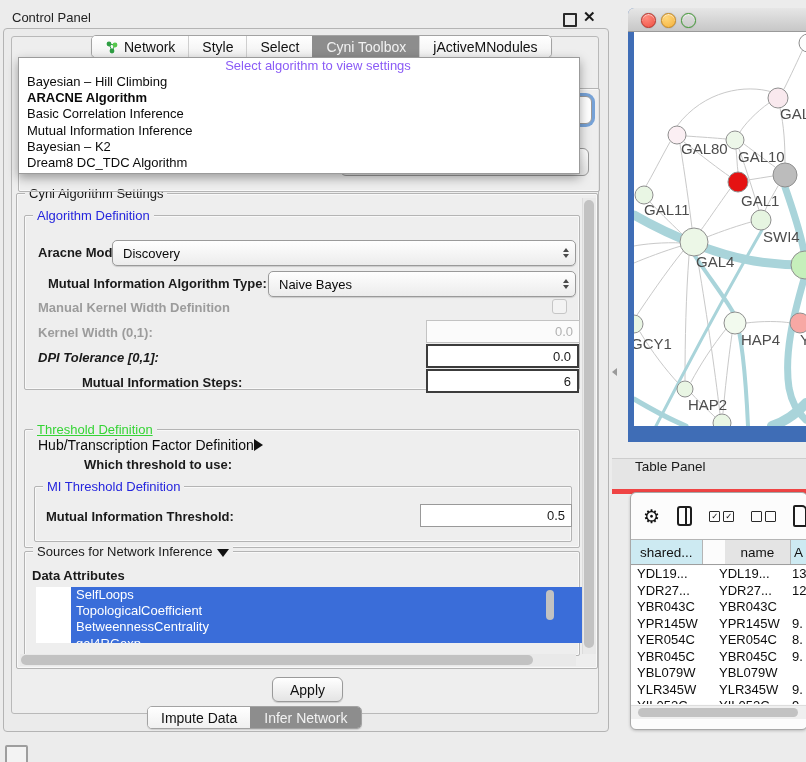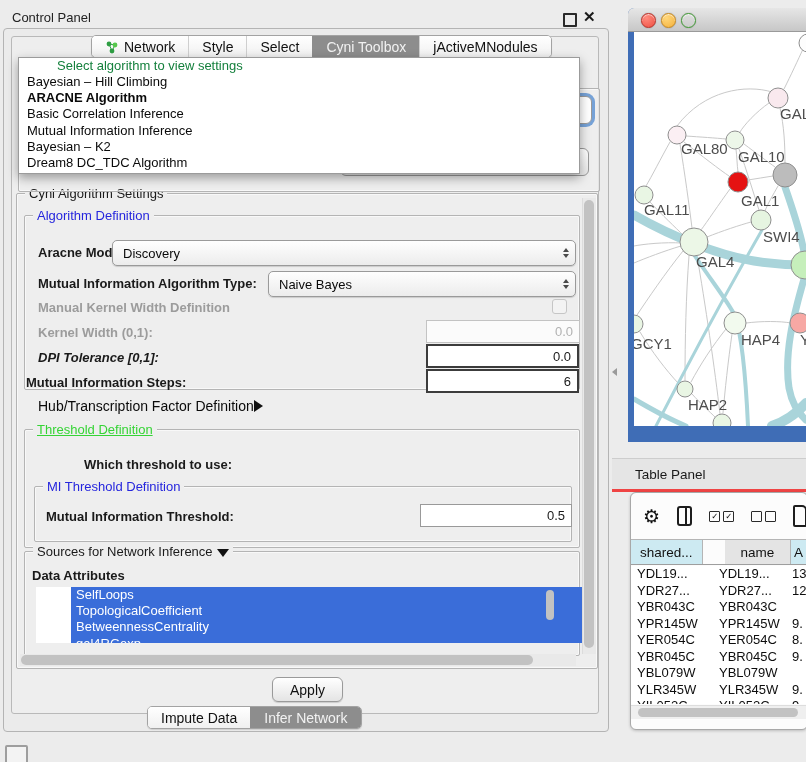--- a/index.html
+++ b/index.html
@@ -15,21 +15,21 @@
   
   .segbar{display:flex;align-items:stretch;border:1px solid #a3a3a3;border-radius:5px;background:#fdfdfd;overflow:hidden;height:21px;box-shadow:0 1px 1px rgba(0,0,0,0.12);}
   .seg{display:flex;align-items:center;padding:0 13px;font-size:14px;color:#111;border-left:1px solid #cfcfcf;white-space:nowrap;background:linear-gradient(#ffffff,#f0f0f0);}
   .seg:first-child{border-left:none;}
   .seg.sel{background:#8d8d8d;color:#f2f2f2;border-left-color:#8d8d8d;}
   .topbar{left:91px;top:35px;}
   .botbar{left:147px;top:706px;}
   
   .popup{left:18px;top:57px;width:560px;height:115px;background:#ffffff;border:1px solid #9b9b9b;
     box-shadow:0 4px 10px rgba(0,0,0,0.35);z-index:20;}
-  .popup .ph{height:16px;font-size:13px;color:#15803d;line-height:16px;padding-left:38px;}
+  .popup .ph{height:16px;text-align:center;font-size:13px;color:#8b5cf6;line-height:16px;padding-left:38px;}
   .popup .it{font-size:13px;line-height:16.2px;padding-left:8px;color:#0a0a0a;white-space:nowrap;}
   
   .behind-group{left:18px;top:88px;width:580px;height:102px;border:1px solid #b4b4b4;border-radius:2px;z-index:1;}
   .behind-combo-blue{left:340px;top:96px;width:250px;height:26px;border:1px solid #9a9a9a;border-radius:6px;background:#ffffff;box-shadow:0 0 0 3px rgba(104,153,212,0.9);z-index:2;}
   .behind-combo-gray{left:340px;top:148px;width:247px;height:26px;border:1px solid #9a9a9a;border-radius:6px;background:linear-gradient(#ffffff,#e7e7e7);z-index:2;}
   
   .group{border:1px solid #b4b4b4;border-radius:2px;box-shadow:inset 0 0 0 1px rgba(255,255,255,0.6);}
   .legend{position:absolute;top:-8px;left:8px;background:#eeeeee;padding:0 4px;font-size:13px;line-height:15px;white-space:nowrap;}
   .legend.blue{color:#2525dd;}
   .legend.green{color:#35d435;text-decoration:underline;}
@@ -51,33 +51,33 @@
   .sb-track-v{background:#e9e9e9;border-left:1px solid #dcdcdc;}
   .sb-track-h{background:#e9e9e9;}
   .sb-thumb{background:#c2c2c2;border-radius:5px;}
   
   .attr-list{background:#ffffff;overflow:hidden;}
   .attr-item{background:#3a6dd9;color:#ffffff;font-size:13px;line-height:16.2px;padding-left:5px;white-space:nowrap;}
   
   .pushbtn{display:flex;align-items:center;justify-content:center;font-size:14px;color:#111;
     background:linear-gradient(#ffffff,#e4e4e4);border:1px solid #9a9a9a;border-radius:6px;box-shadow:0 1px 1px rgba(0,0,0,0.15);}
   .mini-btn{left:5px;top:745px;width:19px;height:16px;border:2px solid #9e9e9e;border-radius:2px;background:#f3f3f3;}
-  .expander{display:flex;align-items:center;font-size:14px;color:#0a0a0a;}
+  .expander{display:flex;align-items:center;font-size:14px;color:#0a0a0a;margin-top:39px;}
   .tri-right{width:0;height:0;border-top:6px solid transparent;border-bottom:6px solid transparent;border-left:9px solid #111;}
   .tri-down-s{display:inline-block;width:0;height:0;border-left:6px solid transparent;border-right:6px solid transparent;border-top:8px solid #111;vertical-align:-1px;margin-left:4px;}
   
   .split-arrow{left:612px;top:368px;width:0;height:0;border-top:4px solid transparent;border-bottom:4px solid transparent;border-right:5px solid #9a9a9a;}
   
   .netwin{left:628px;top:8px;width:178px;height:434px;background:#3f6db6;border-radius:6px 0 0 0;}
   .titlebar{position:absolute;left:0;top:0;width:178px;height:23px;border-radius:6px 0 0 0;
     background:linear-gradient(#e6e6e6,#c7c7c7);border-bottom:1px solid #9a9a9a;}
   .light{position:absolute;top:5px;width:13px;height:13px;border-radius:50%;box-shadow:inset 0 1px 1px rgba(255,255,255,0.7),0 0 1px rgba(0,0,0,0.5);}
   .netcontent{position:absolute;left:6px;top:24px;width:172px;height:394px;background:#ffffff;overflow:hidden;}
   
-  .tp-bar{left:612px;top:458px;width:194px;height:30px;background:#e5e5e5;border-top:1px solid #cdcdcd;border-bottom:3px solid #ef4444;display:flex;align-items:center;}
+  .tp-bar{left:612px;top:458px;width:194px;height:30px;background:#e5e5e5;border-top:1px solid #cdcdcd;border-bottom:5px solid #ef4444;display:flex;}
   .tp-bar span{font-size:13.5px;color:#1a1a1a;padding-left:23px;}
   .tablewin{left:630px;top:492px;width:176px;height:236px;background:#fcfcfc;border:1px solid #a8a8a8;border-radius:6px;box-shadow:0 1px 3px rgba(0,0,0,0.2);overflow:hidden;}
   .ttoolbar{position:absolute;left:0;top:0;width:176px;height:46px;display:flex;align-items:center;gap:17px;padding-left:12px;box-sizing:border-box;}
   .gear{font-size:19px;color:#111;line-height:1;}
   .colicon{width:16px;height:16px;border:2px solid #1d1d1d;border-radius:3px;position:relative;}
   .colicon::after{content:"";position:absolute;left:6px;top:0;width:2px;height:16px;background:#1d1d1d;}
   .cbpair{display:flex;gap:3px;}
   .cbx{width:9px;height:9px;border:1.6px solid #2a2a2a;border-radius:1px;font-size:8.5px;line-height:9px;text-align:center;color:#111;}
   .fileicon{width:14px;height:18px;border:2px solid #1d1d1d;border-radius:2px 5px 2px 2px;}
   .thead{position:absolute;left:0;top:46px;width:176px;height:26px;display:flex;border-top:1px solid #b5b5b5;border-bottom:1px solid #9e9e9e;box-sizing:border-box;}
@@ -150,39 +150,39 @@
     <span class="legend blue">Algorithm Definition</span>
   </div>
   <div class="abs lbl" style="left:38px;top:245px;">Aracne Mode:</div>
   <div class="abs combo" style="left:112px;top:240px;width:462px;height:24px;">
     <span class="val">Discovery</span>
     <span class="arrows">
         <span class="tri-up"></span>
         <span class="tri-dn"></span>
       </span>
   </div>
-  <div class="abs lbl" style="left:38px;top:276px;">Mutual Information Algorithm Type:</div>
+  <div class="abs lbl" style="left:48px;top:276px;">Mutual Information Algorithm Type:</div>
   <div class="abs combo" style="left:268px;top:271px;width:306px;height:24px;">
     <span class="val">Naive Bayes</span>
     <span class="arrows">
         <span class="tri-up"></span>
         <span class="tri-dn"></span>
       </span>
   </div>
   <div class="abs lbl dis" style="left:38px;top:300px;">Manual Kernel Width Definition</div>
   <div class="abs checkbox" style="left:552px;top:299px;"></div>
   <div class="abs lbl dis" style="left:38px;top:325px;">Kernel Width (0,1):</div>
   <div class="abs field dis" style="left:426px;top:320px;width:146px;height:21px;">
     <span>0.0</span>
   </div>
   <div class="abs lbl" style="left:38px;top:350px;font-style:italic;">DPI Tolerance [0,1]:</div>
   <div class="abs field strong" style="left:426px;top:344px;width:143px;height:20px;">
     <span>0.0</span>
   </div>
-  <div class="abs lbl" style="left:26px;top:375px;">Mutual Information Steps:</div>
+  <div class="abs lbl" style="left:34px;top:375px;padding-left:48px;">Mutual Information Steps:</div>
   <div class="abs field strong" style="left:426px;top:369px;width:143px;height:20px;">
     <span>6</span>
   </div>
 
   <div class="abs expander" style="left:38px;top:396px;height:20px;">
     <span>Hub/Transcription Factor Definition</span>
     <span class="tri-right"></span>
   </div>
 
   <div class="abs group" style="left:24px;top:429px;width:554px;height:117px;">

